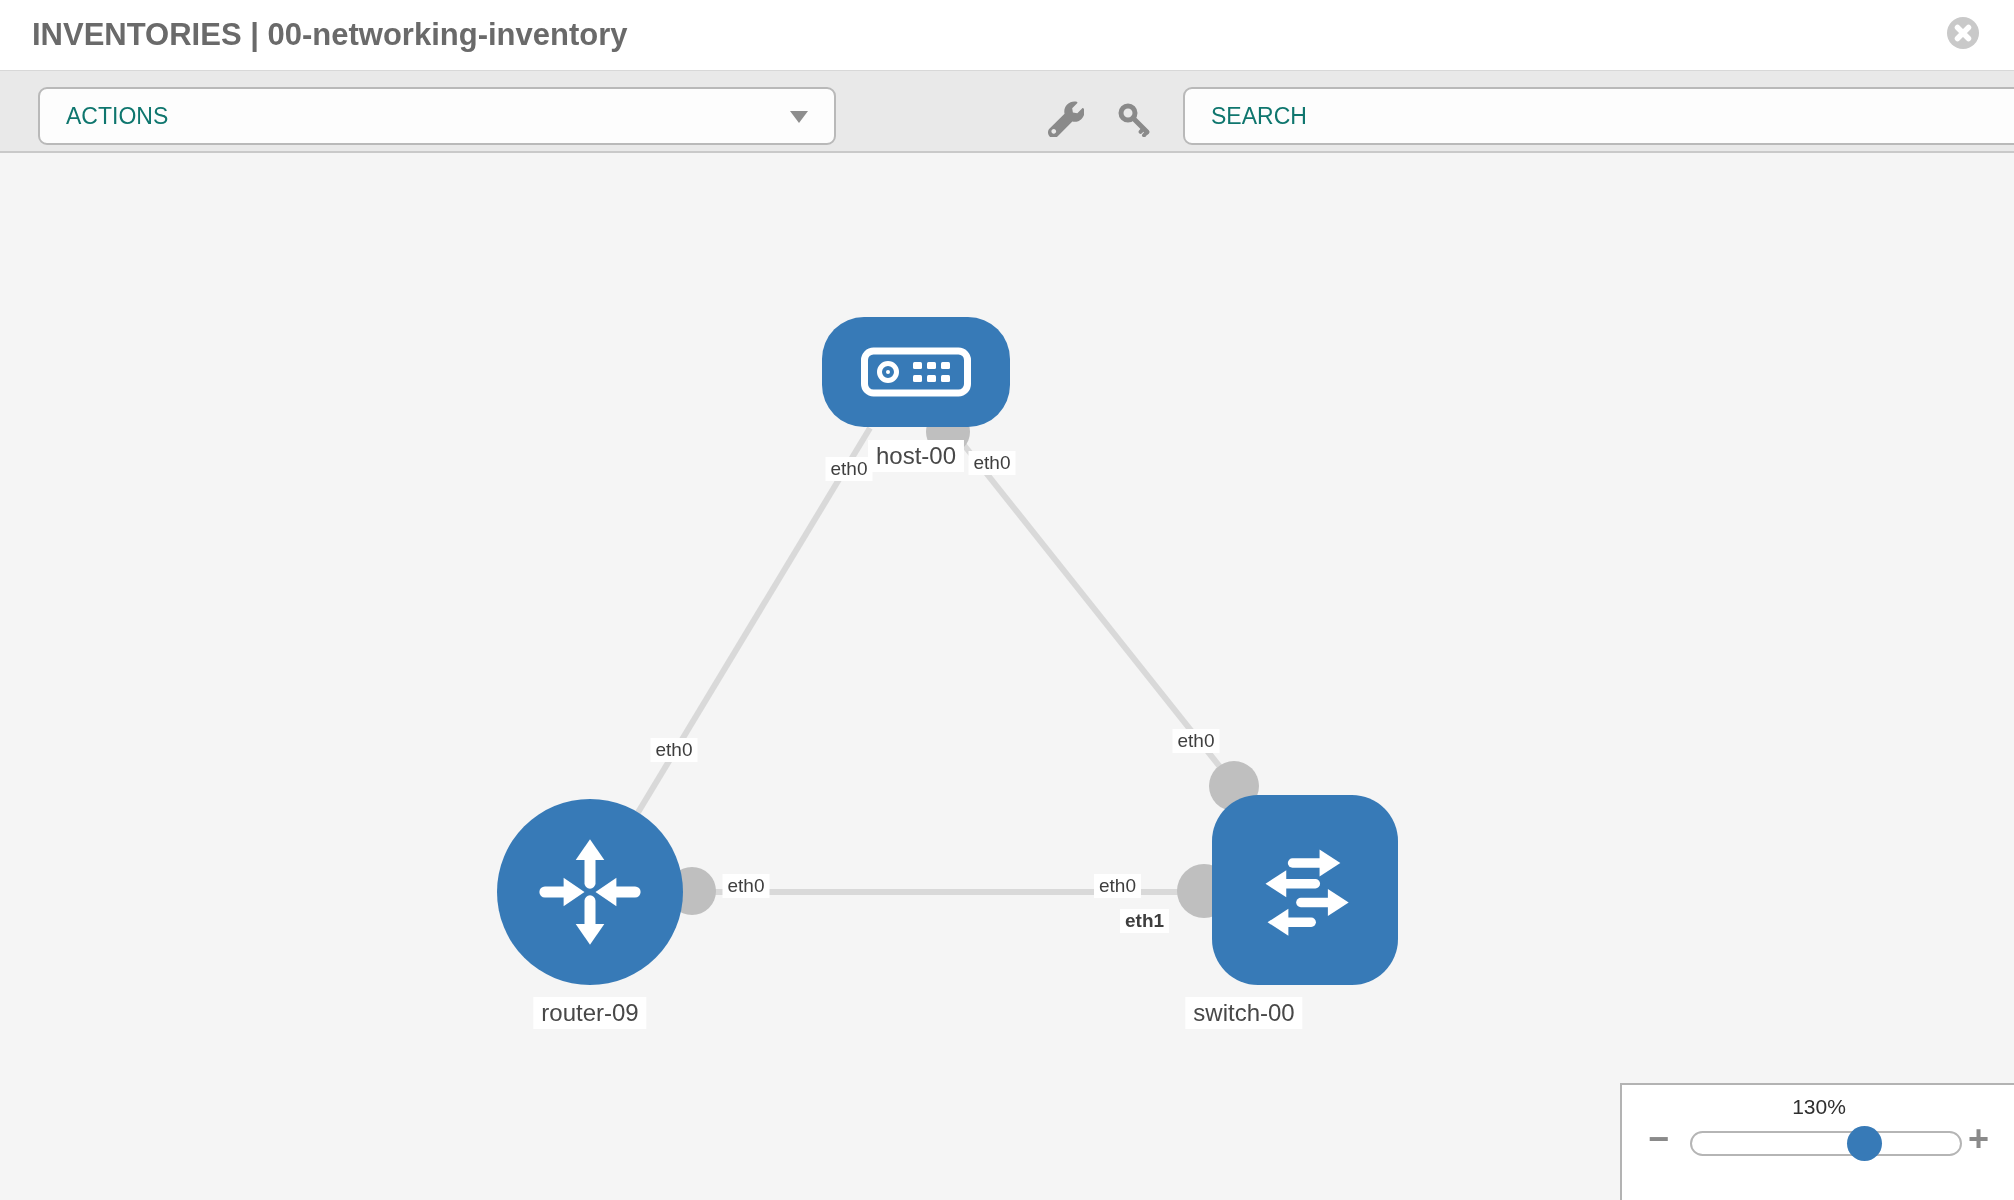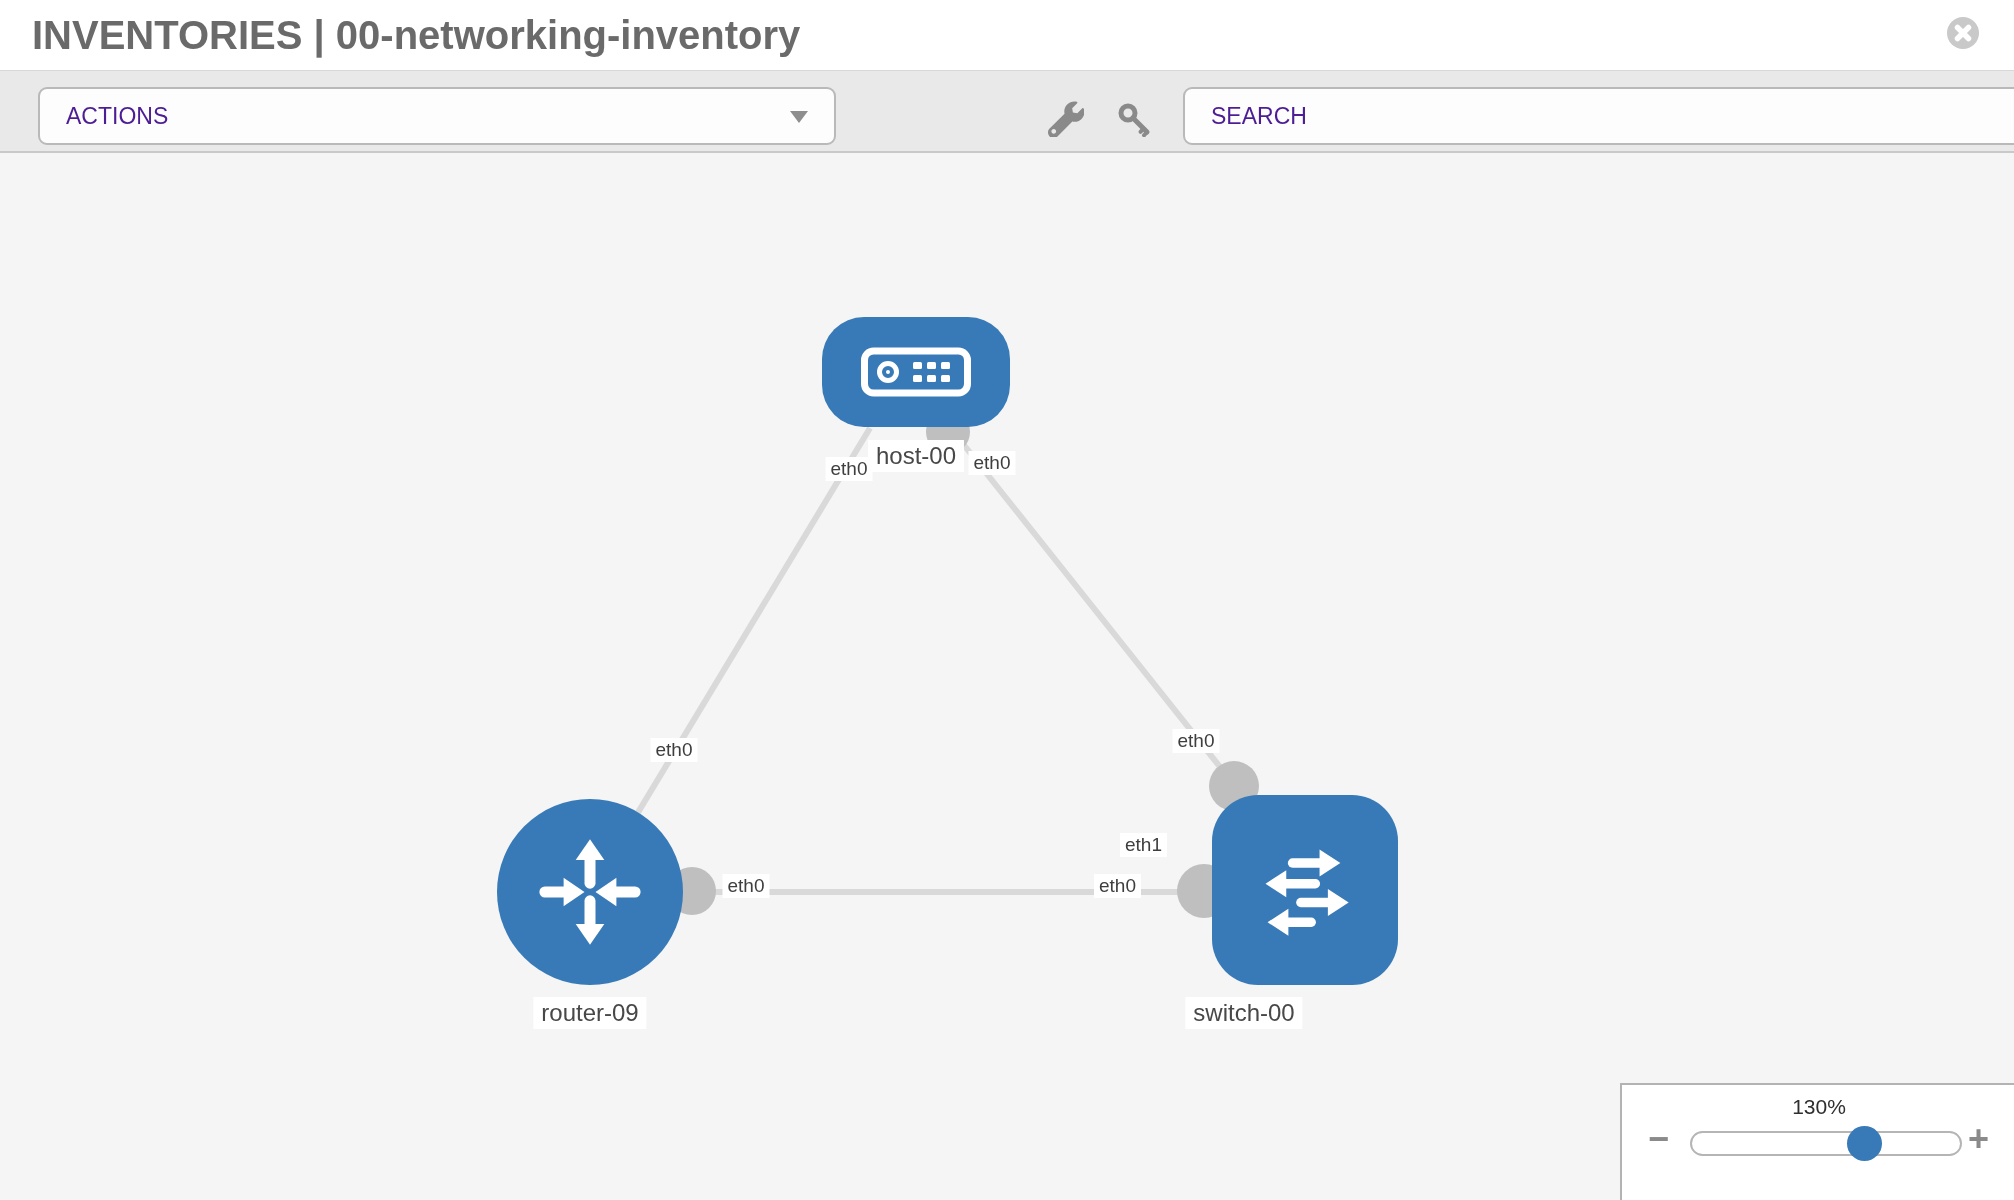--- a/index.html
+++ b/index.html
@@ -5,35 +5,35 @@
   html,body { margin:0; padding:0; background:#ffffff; }
   .app {
     position:relative; width:2014px; height:1200px; overflow:hidden;
     font-family:"Liberation Sans", sans-serif; background:#ffffff;
   }
 
   
   .app-header { position:absolute; left:0; top:0; width:100%; height:70px; background:#ffffff; }
   .page-title {
     position:absolute; left:32px; top:50%; transform:translateY(-50%);
-    font-size:40px; font-weight:bold; color:#6a6a6a; white-space:nowrap;
+    font-size:31px; font-weight:bold; color:#6a6a6a; white-space:nowrap;
   }
   .close-btn { position:absolute; right:35px; top:17px; width:32px; height:32px; cursor:pointer; }
 
   
   .toolbar {
     position:absolute; left:0; top:70px; width:100%; height:83px;
     background:#e9e9e9; border-top:1px solid #d8d8d8; border-bottom:2px solid #c9c9c9;
     box-sizing:border-box;
   }
   .select-box {
     position:absolute; top:16px; height:58px; background:#fdfdfd;
     border:2px solid #b9b9b9; border-radius:9px; box-sizing:border-box;
     display:flex; align-items:center; padding:0 26px;
-    font-size:23px; color:#4c1d95; cursor:pointer;
+    font-size:23px; color:#0f766e; cursor:pointer;
   }
   .select-box .caret {
     position:absolute; right:26px; top:50%; margin-top:-5px;
     width:0; height:0;
     border-left:9px solid transparent; border-right:9px solid transparent;
     border-top:12px solid #8e8e8e;
   }
   .actions-box { left:38px;  width:798px; }
   .search-box  { left:1183px; width:954px; }
   .tool-icon { position:absolute; top:30px; width:38px; height:38px; cursor:pointer; }
@@ -64,21 +64,21 @@
     position:absolute; z-index:3;
     background:#ffffff; color:#3e3e3e; font-size:19px; padding:1px 5px; white-space:nowrap;
   }
   .eth-c { transform:translate(-50%,-50%); }   
   .eth-l1a { left:849px;  top:316px; }
   .eth-l1b { left:674px;  top:597px; }
   .eth-l2a { left:992px;  top:310px; }
   .eth-l2b { left:1196px; top:588px; }
   .eth-l3a { left:746px;  top:733px; }
   .eth-l3b0 { left:1094px; top:721px; z-index:3; }  
-  .eth-l3b1 { left:1120px; top:680px; z-index:4; }  
+  .eth-l3b1 { left:1120px; top:756px; z-index:4;font-weight:bold; }  
 
   
   .zoom-panel {
     position:absolute; left:1620px; top:1083px; width:420px; height:150px;
     background:#ffffff; border:2px solid #b3b3b3; box-sizing:border-box; z-index:10;
   }
   .zoom-value { position:absolute; left:0; top:10px; width:394px; text-align:center; font-size:21px; color:#2f2f2f; }
   .zoom-minus, .zoom-plus {
     position:absolute; top:36px; font-size:36px; font-weight:bold; color:#8a8a8a;
     cursor:pointer; line-height:36px; user-select:none;

